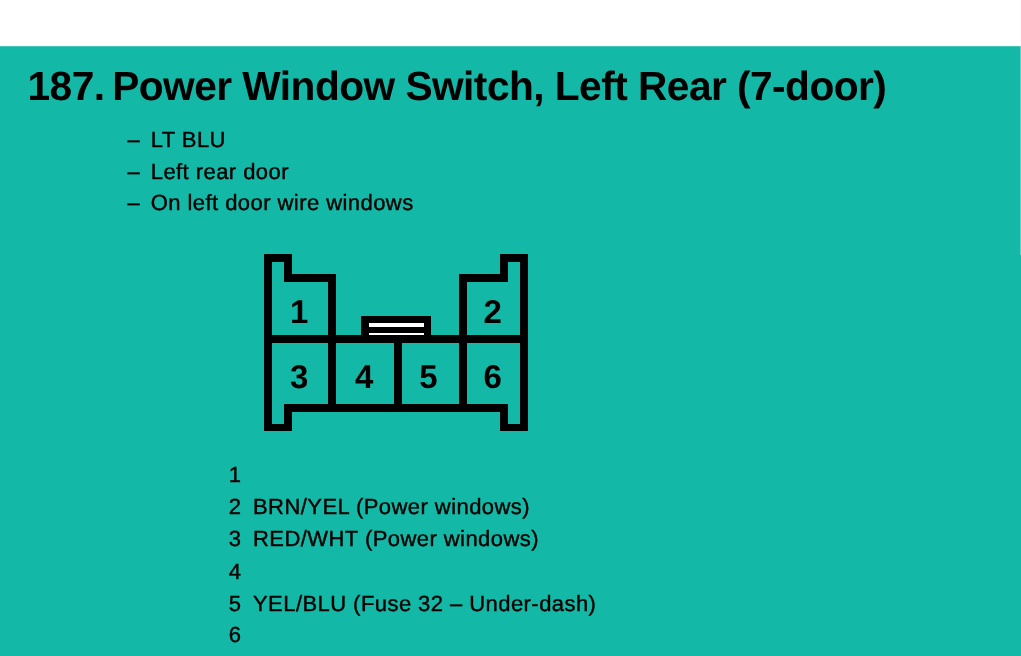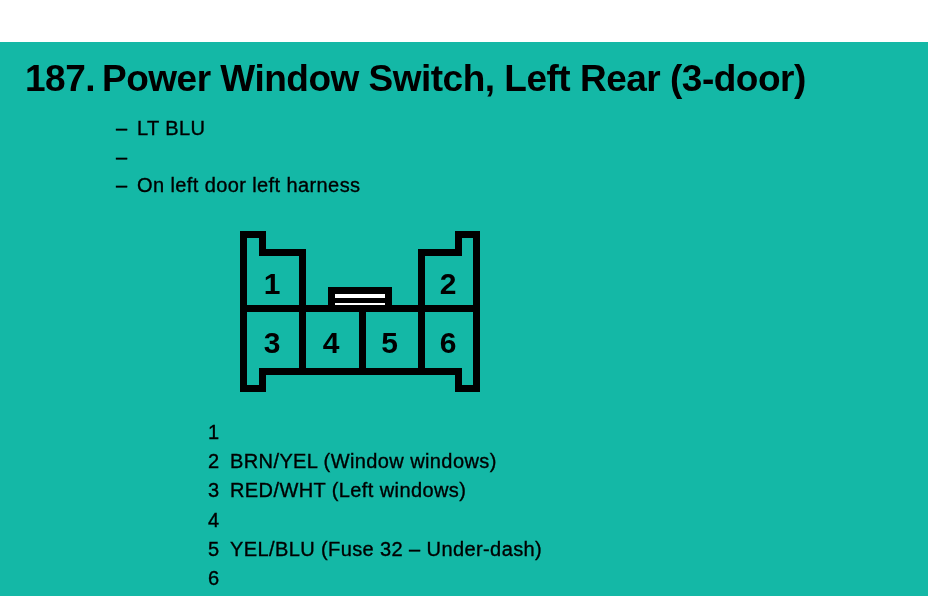--- a/index.html
+++ b/index.html
@@ -41,34 +41,35 @@
     font-weight:bold;font-size:30px;
   }
 </style>
 </head>
 <body>
 
 <div class="page">
 
   <div class="heading">
     <span class="hnum">187.</span>
-    <span class="htitle">Power Window Switch, Left Rear (3-door)</span>
+    <span class="htitle">Power Window Switch, Left Rear (7-door)</span>
   </div>
 
   <div class="notes">
     <div class="note-row">
       <span class="dash">–</span>
       <span>LT BLU</span>
     </div>
     <div class="note-row">
       <span class="dash">–</span>
+      <span>Left rear door</span>
     </div>
     <div class="note-row">
       <span class="dash">–</span>
-      <span>On left door left harness</span>
+      <span>On left door wire windows</span>
     </div>
   </div>
 
   <svg class="connector" width="256" height="176" viewBox="233 181 256 176" xmlns="http://www.w3.org/2000/svg" shape-rendering="crispEdges">
 
     <path d="M 243.5 192.5 H 262 V 210.5 H 302 V 266.5 H 421 V 210.5 H 458 V 192.5 H 476.5 V 346.5 H 458 V 329 H 262 V 346.5 H 243.5 Z" fill="none" stroke="#000" stroke-width="7" stroke-linecap="butt"></path>
 
     <path d="M 331.5 268 V 248.5 H 388.5 V 268" fill="#fff" stroke="#000" stroke-width="7"></path>
     <line x1="334" y1="258" x2="386" y2="258" stroke="#000" stroke-width="5"></line>
 
@@ -85,25 +86,25 @@
     <text class="pin-label" x="389.5" y="310.5" text-anchor="middle" fill="#000">5</text>
     <text class="pin-label" x="448" y="310.5" text-anchor="middle" fill="#000">6</text>
   </svg>
 
   <div class="legend">
     <div class="legend-row">
       <span class="pin-num">1</span>
     </div>
     <div class="legend-row">
       <span class="pin-num">2</span>
-      <span class="pin-desc">BRN/YEL (Window windows)</span>
+      <span class="pin-desc">BRN/YEL (Power windows)</span>
     </div>
     <div class="legend-row">
       <span class="pin-num">3</span>
-      <span class="pin-desc">RED/WHT (Left windows)</span>
+      <span class="pin-desc">RED/WHT (Power windows)</span>
     </div>
     <div class="legend-row">
       <span class="pin-num">4</span>
     </div>
     <div class="legend-row">
       <span class="pin-num">5</span>
       <span class="pin-desc">YEL/BLU (Fuse 32 – Under-dash)</span>
     </div>
     <div class="legend-row">
       <span class="pin-num">6</span>

